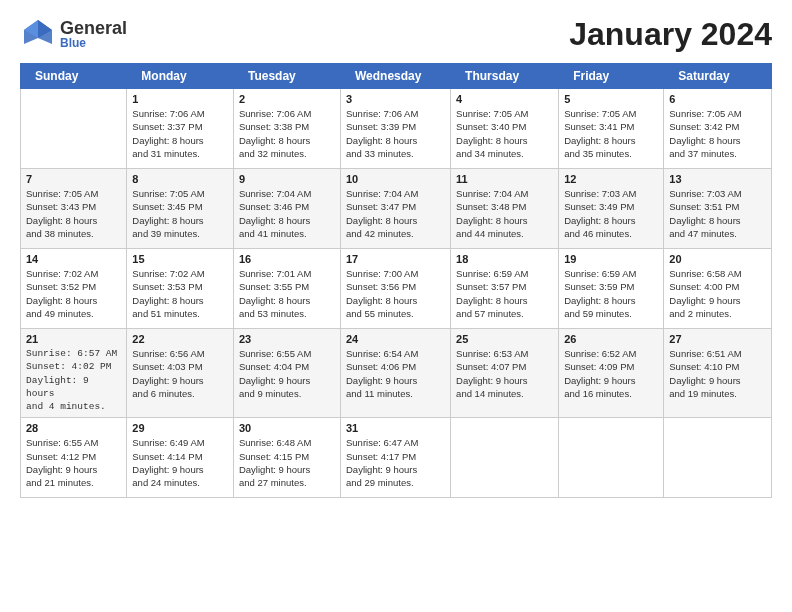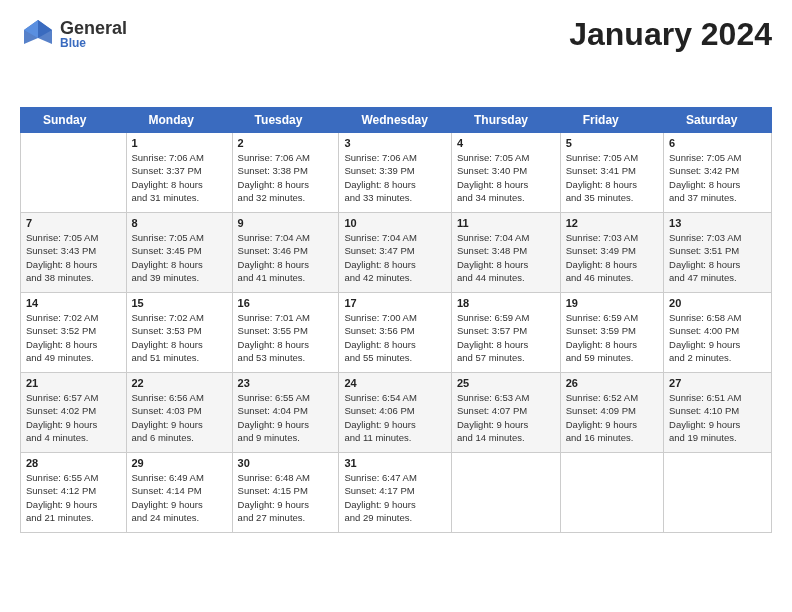--- a/index.html
+++ b/index.html
@@ -9,21 +9,20 @@
       width: 792px;
       height: 612px;
       overflow: hidden;
     }
     .page {
       width: 792px;
       height: 488px;
       padding: 16px 20px 12px 20px;
       display: flex;
       flex-direction: column;
-      gap: 44px;
     }
     .header {
       display: flex;
       justify-content: space-between;
       align-items: flex-start;
       margin-bottom: 10px;
     }
     .logo {
       display: flex;
       align-items: center;
@@ -63,21 +62,21 @@
     .calendar-table {
       width: 100%;
       border-collapse: collapse;
       flex: 1;
     }
     .calendar-table th {
       background-color: #3a6bbf;
       color: #fff;
       font-size: 12px;
       font-weight: bold;
-      padding: 5px 22px;
+      padding: 5px 14px;
       text-align: left;
       border: 1px solid #3a6bbf;
     }
     .calendar-table td {
       border: 1px solid #ccc;
       vertical-align: top;
       padding: 4px 5px;
       font-size: 10px;
       color: #333;
       background: #fff;
@@ -280,21 +279,21 @@
             <span class="day-number">20</span>
             <div class="day-info" style="white-space: pre-line;">Sunrise: 6:58 AM
 Sunset: 4:00 PM
 Daylight: 9 hours
 and 2 minutes.</div>
           </td>
         </tr>
         <tr>
           <td>
             <span class="day-number">21</span>
-            <div class="day-info" style="white-space: pre-line;">Sunrise: 6:57 AM
+            <div class="day-info" style="white-space: pre-line; font-family: Liberation Mono, monospace;">Sunrise: 6:57 AM
 Sunset: 4:02 PM
 Daylight: 9 hours
 and 4 minutes.</div>
           </td>
           <td>
             <span class="day-number">22</span>
             <div class="day-info" style="white-space: pre-line;">Sunrise: 6:56 AM
 Sunset: 4:03 PM
 Daylight: 9 hours
 and 6 minutes.</div>

